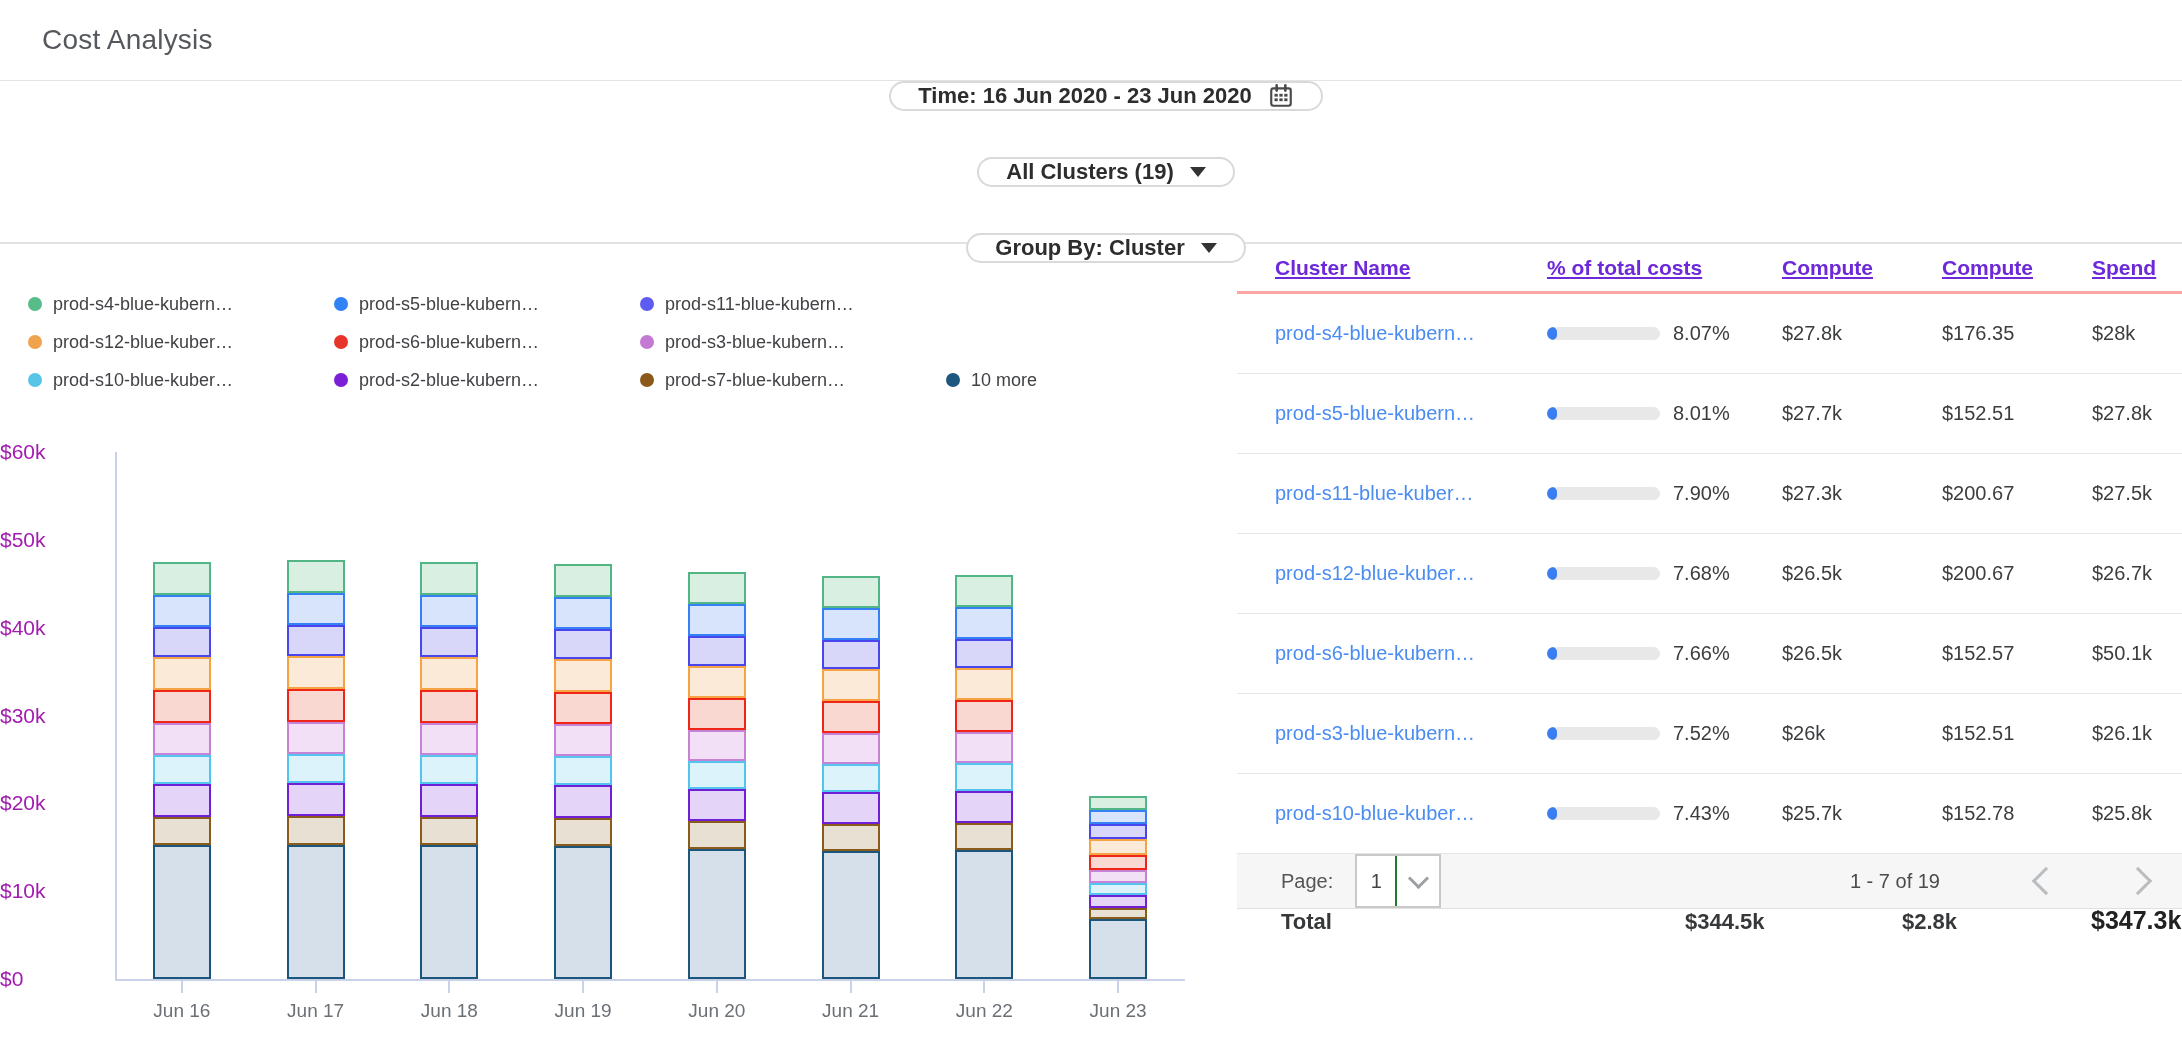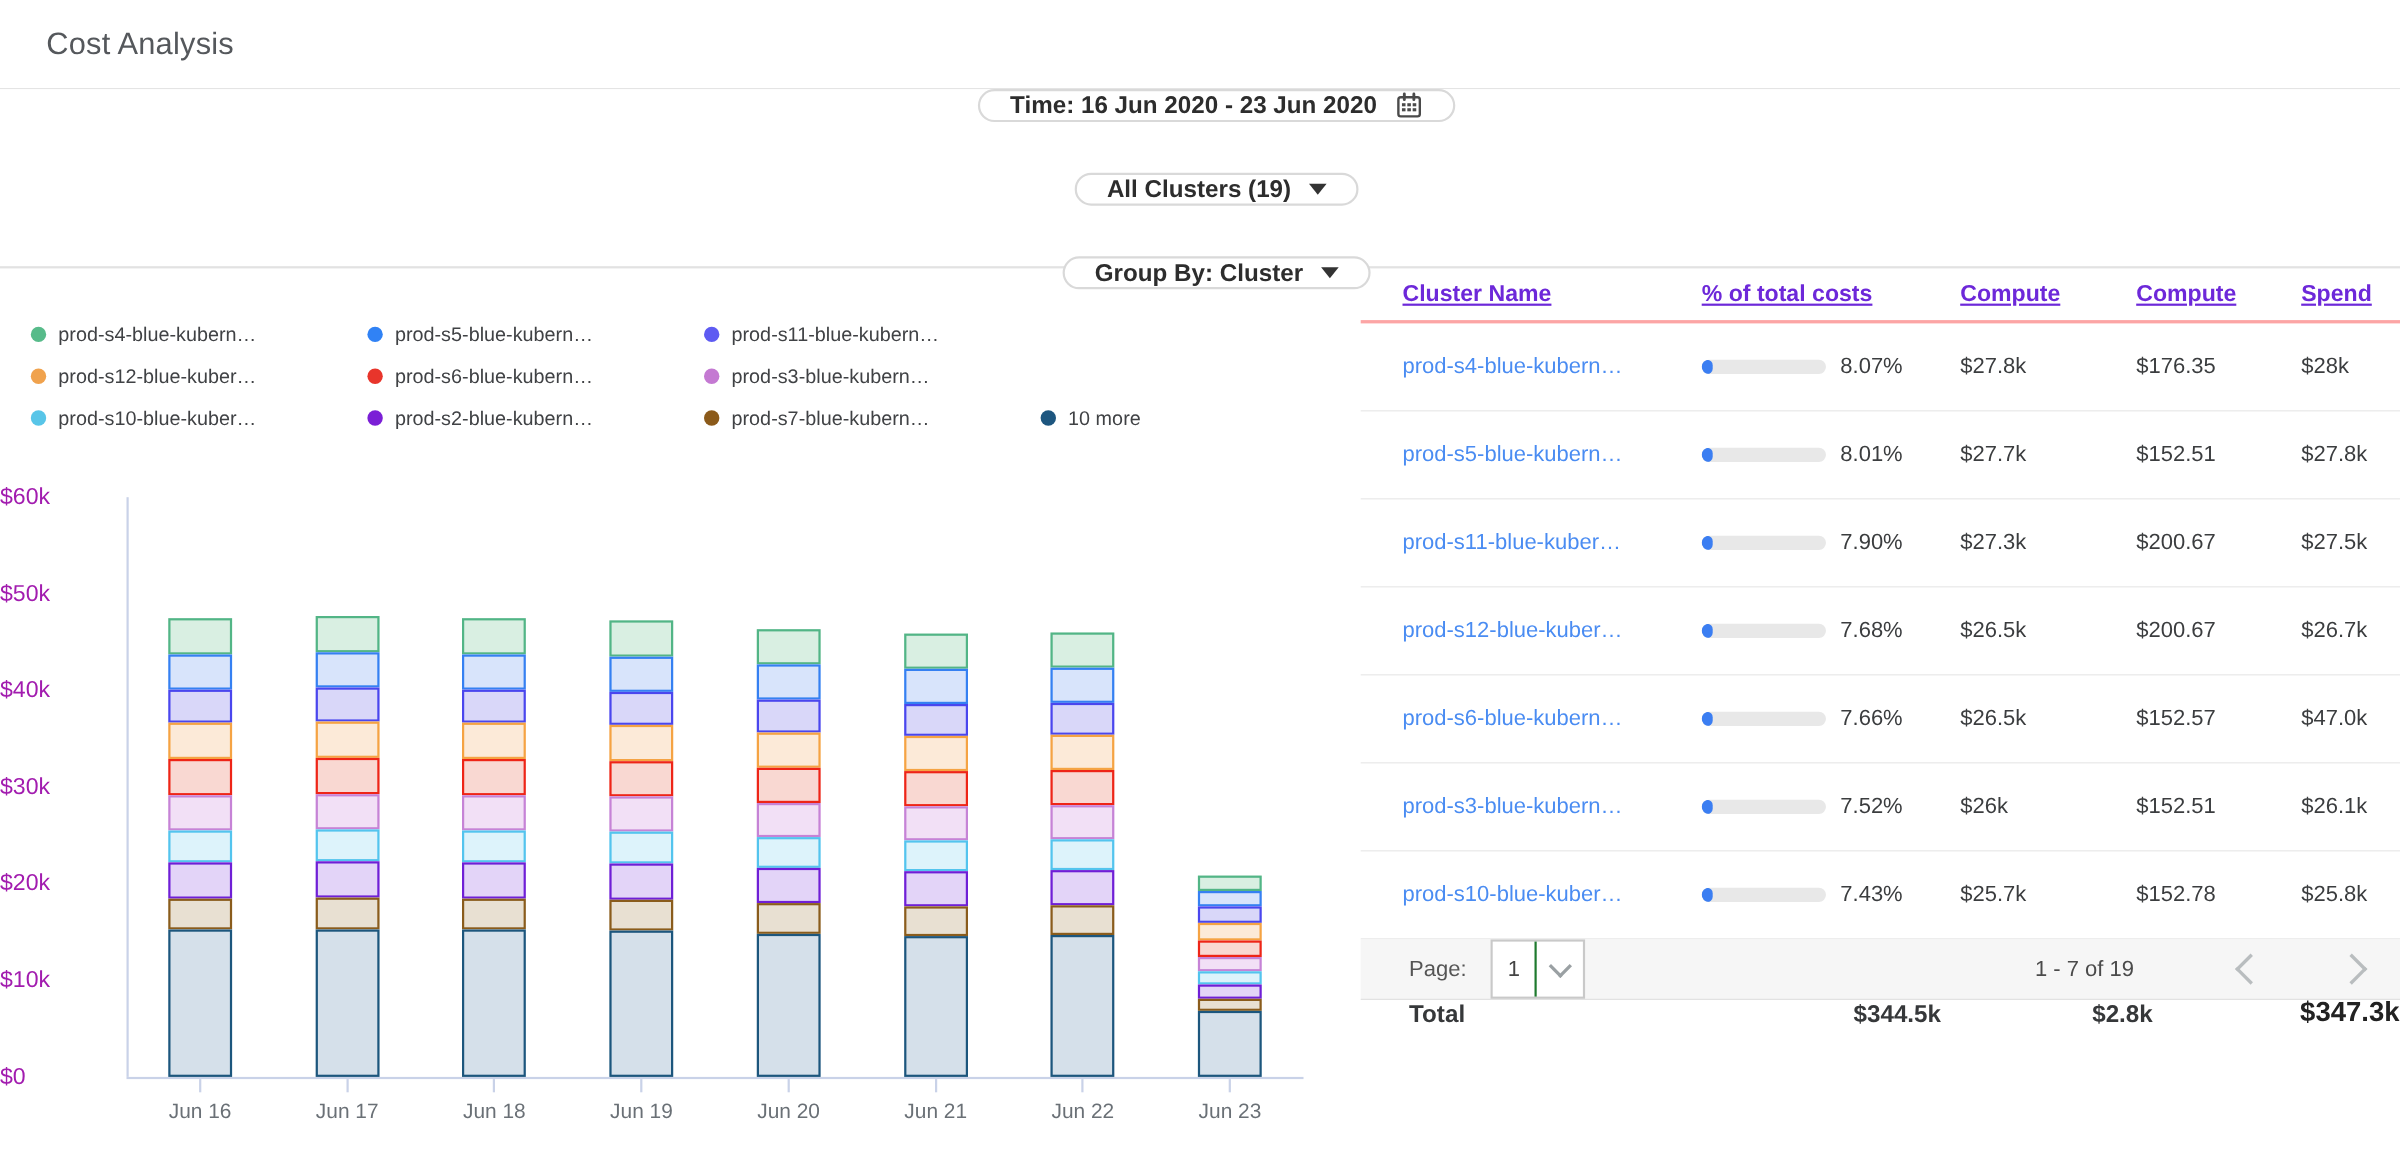--- a/index.html
+++ b/index.html
@@ -344,21 +344,21 @@
         <div class="t-row">
           <div><span class="cluster-link">prod-s6-blue-kubern…</span></div>
           <div class="pct-cell">
             <span class="pbar">
               <span class="pfill" style="width: 10px;"></span>
             </span>
             <span>7.66%</span>
           </div>
           <div>$26.5k</div>
           <div>$152.57</div>
-          <div>$47.0k</div>
+          <div>$50.1k</div>
         </div>
         <div class="t-row">
           <div><span class="cluster-link">prod-s3-blue-kubern…</span></div>
           <div class="pct-cell">
             <span class="pbar">
               <span class="pfill" style="width: 10px;"></span>
             </span>
             <span>7.52%</span>
           </div>
           <div>$26k</div>

